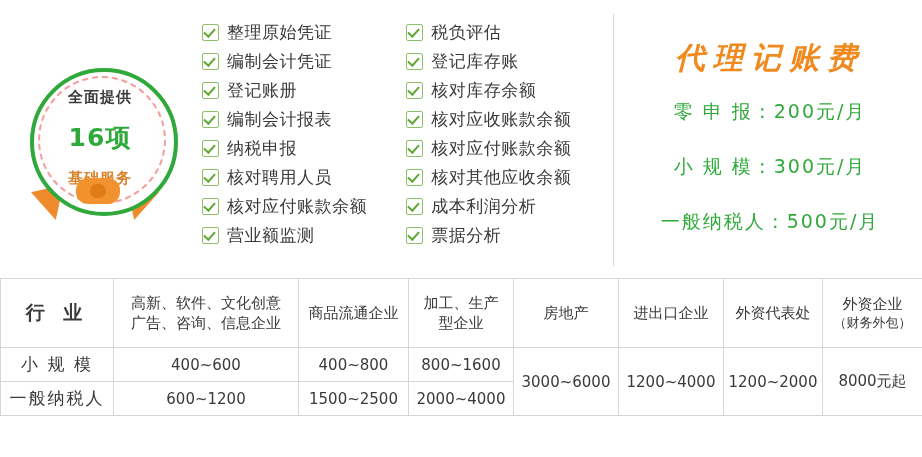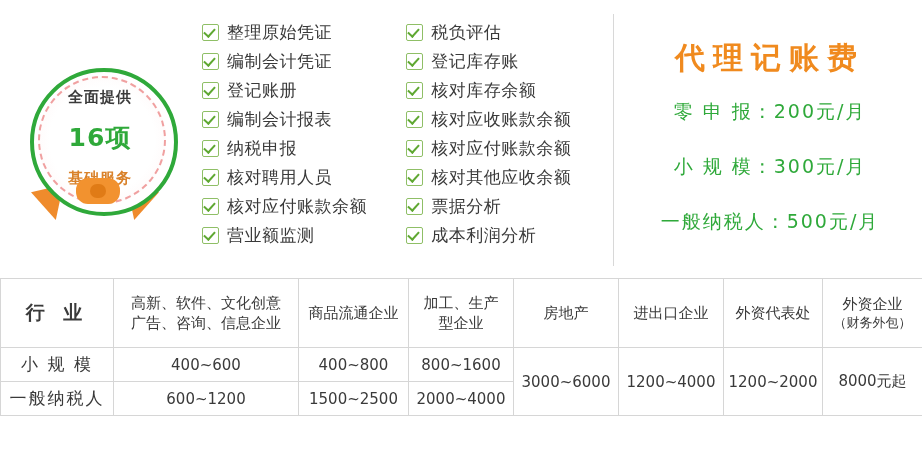--- a/index.html
+++ b/index.html
@@ -219,20 +219,21 @@
     white-space: nowrap;
   }
   .promo-title {
     margin-top: 22px;
     text-align: center;
     font-size: 30px;
     font-weight: bold;
     color: #f08a1e;
     letter-spacing: 8px;
     text-shadow: 0 1px 0 #ffffff;
+    font-style: italic;
   }
   .promo-rows {
     margin-top: 20px;
     display: flex;
     flex-direction: column;
     gap: 29px;
     align-items: center;
   }
   .promo-row {
     font-size: 19px;
@@ -360,25 +361,25 @@
         <div class="svc-item">
           <span class="check-box"></span>
           <span class="svc-label">核对应付账款余额</span>
         </div>
         <div class="svc-item">
           <span class="check-box"></span>
           <span class="svc-label">核对其他应收余额</span>
         </div>
         <div class="svc-item">
           <span class="check-box"></span>
+          <span class="svc-label">成本利润分析</span>
+        </div>
+        <div class="svc-item">
+          <span class="check-box"></span>
           <span class="svc-label">票据分析</span>
-        </div>
-        <div class="svc-item">
-          <span class="check-box"></span>
-          <span class="svc-label">成本利润分析</span>
         </div>
       </div>
     </div>
 
     <div class="v-divider"></div>
 
     <div class="promo">
       <div class="promo-title">代理记账费</div>
       <div class="promo-rows">
         <div class="promo-row">零 申 报：200元/月</div>

